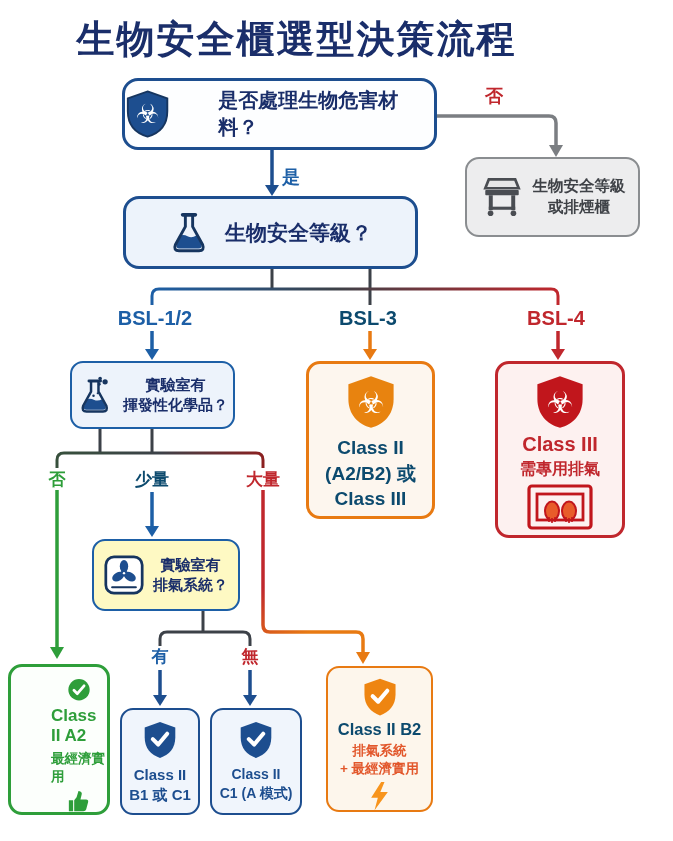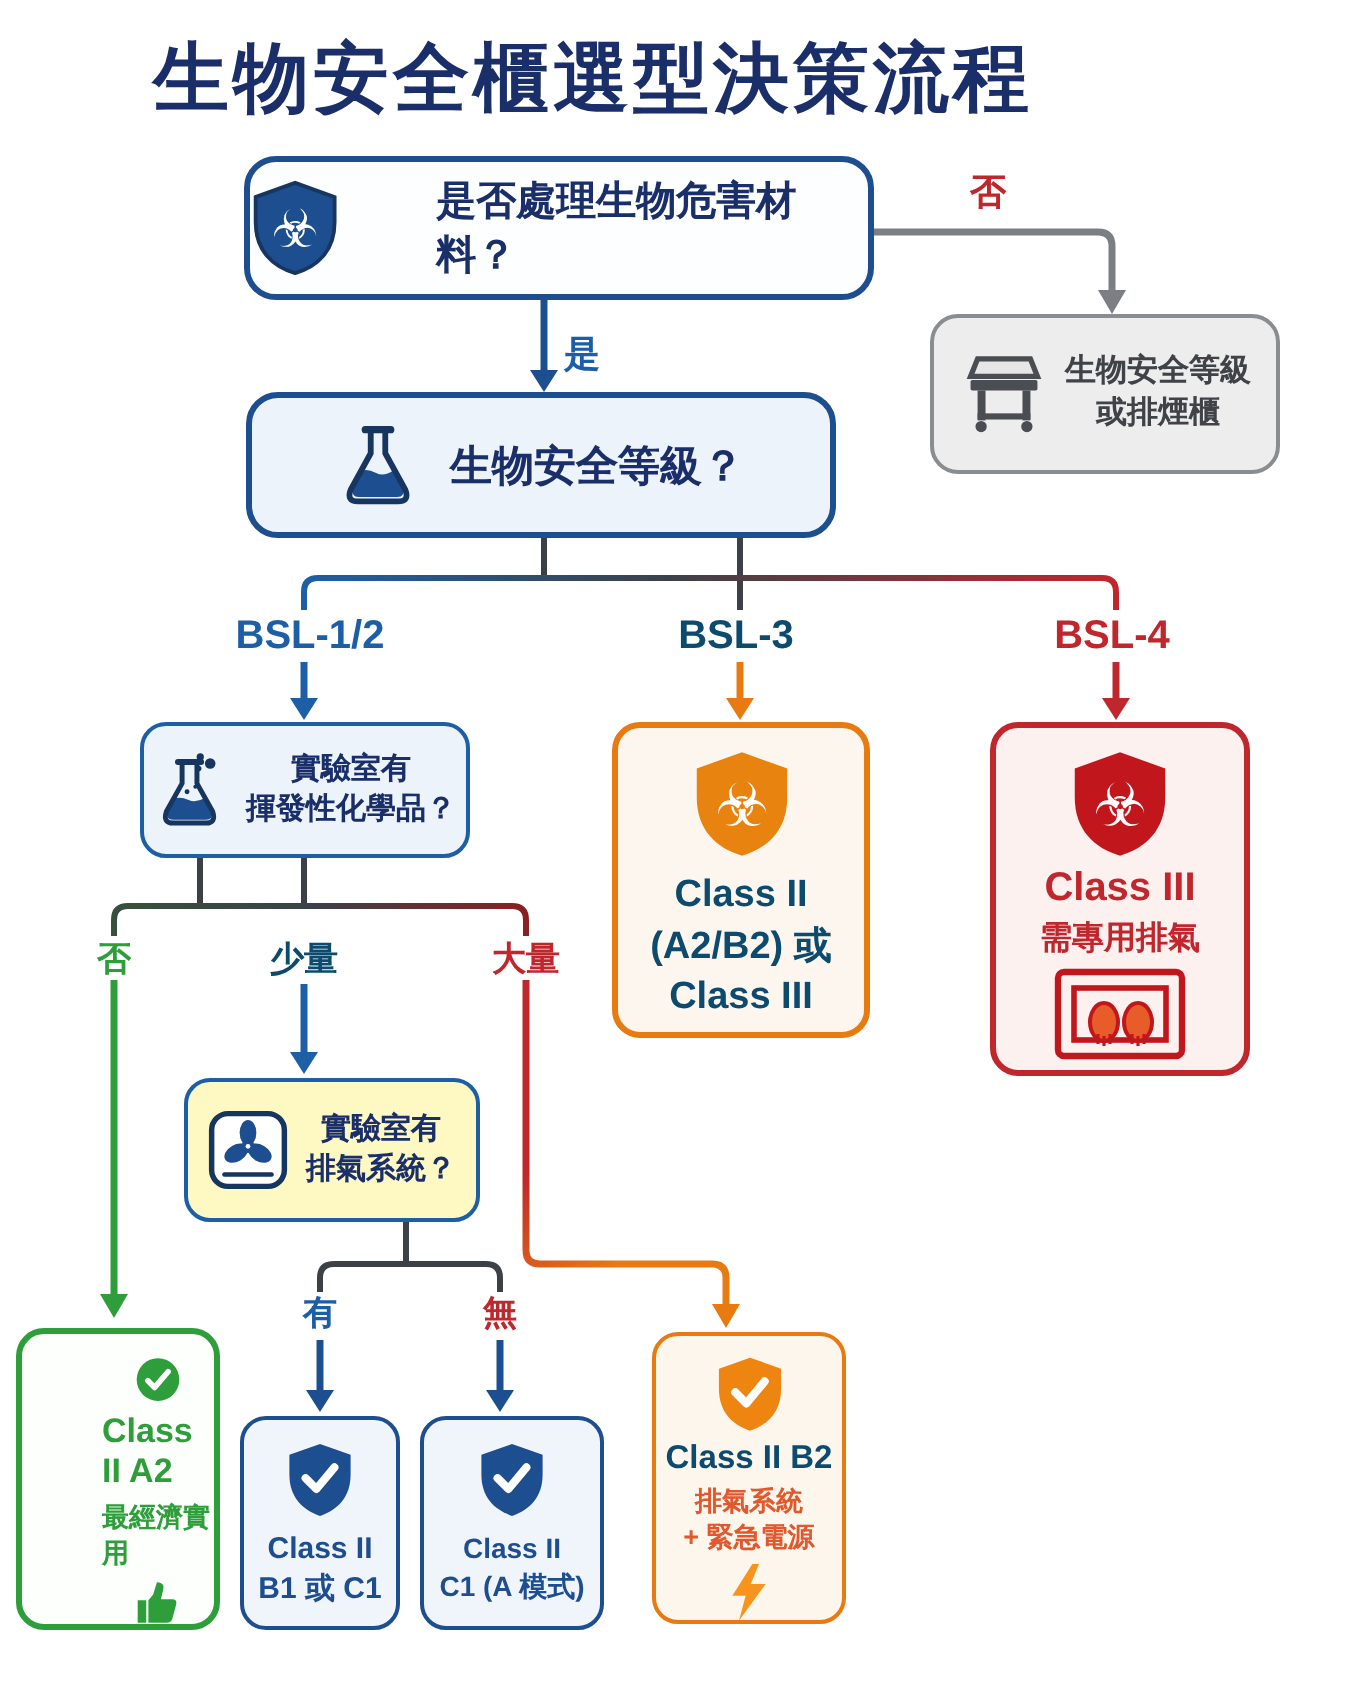--- a/index.html
+++ b/index.html
@@ -241,30 +241,30 @@
     <svg width="36" height="40" viewBox="0 0 40 44">
       <path d="M20 2 L37 8 V19 C37 31.5 30 38.5 20 42 C10 38.5 3 31.5 3 19 V8 Z" fill="#1d4e8f"></path>
       <polyline points="12,21 18,27 28,15" fill="none" stroke="#ffffff" stroke-width="4.5" stroke-linecap="round" stroke-linejoin="round"></polyline>
     </svg>
     <span class="tcol" style="font-size:14px;font-weight:800;color:#1d4e8f;">
       <span>Class II</span>
       <span>C1 (A 模式)</span>
     </span>
   </div>
 
-  <div class="node col" style="left:326px;top:666px;width:97px;height:146px;background:#fdf6ec;
+  <div class="node col" style="left:326px;top:666px;width:107px;height:146px;background:#fdf6ec;
        border:2.5px solid #e87a12;border-radius:13px;justify-content:flex-end;padding-top:9px;gap:3px;">
     <svg width="40" height="44" viewBox="0 0 40 44">
       <path d="M20 2 L37 8 V19 C37 31.5 30 38.5 20 42 C10 38.5 3 31.5 3 19 V8 Z" fill="#ee8511"></path>
       <polyline points="12,21 18,27 28,15" fill="none" stroke="#ffffff" stroke-width="4.5" stroke-linecap="round" stroke-linejoin="round"></polyline>
     </svg>
     <span class="orange" style="font-size:16.5px;font-weight:800;">Class II B2</span>
     <span class="tcol" style="font-size:13.5px;font-weight:800;color:#e2572b;">
       <span>排氣系統</span>
-      <span>+ 緊急電源</span>
+      <span>+ 最經濟實用</span>
     </span>
     <svg width="25" height="31" viewBox="0 0 26 34">
       <polygon points="15,0 3,19 11,19 7,34 23,12 14,12 19,0" fill="#f7941d"></polygon>
     </svg>
   </div>
 
   <div class="elabel red sz18" style="left:494px;top:84px;">否</div>
   <div class="elabel blue sz18" style="left:291px;top:165px;">是</div>
   <div class="elabel blue sz20" style="left:155px;top:307px;">BSL-1/2</div>
   <div class="elabel orange sz20" style="left:368px;top:307px;">BSL-3</div>

